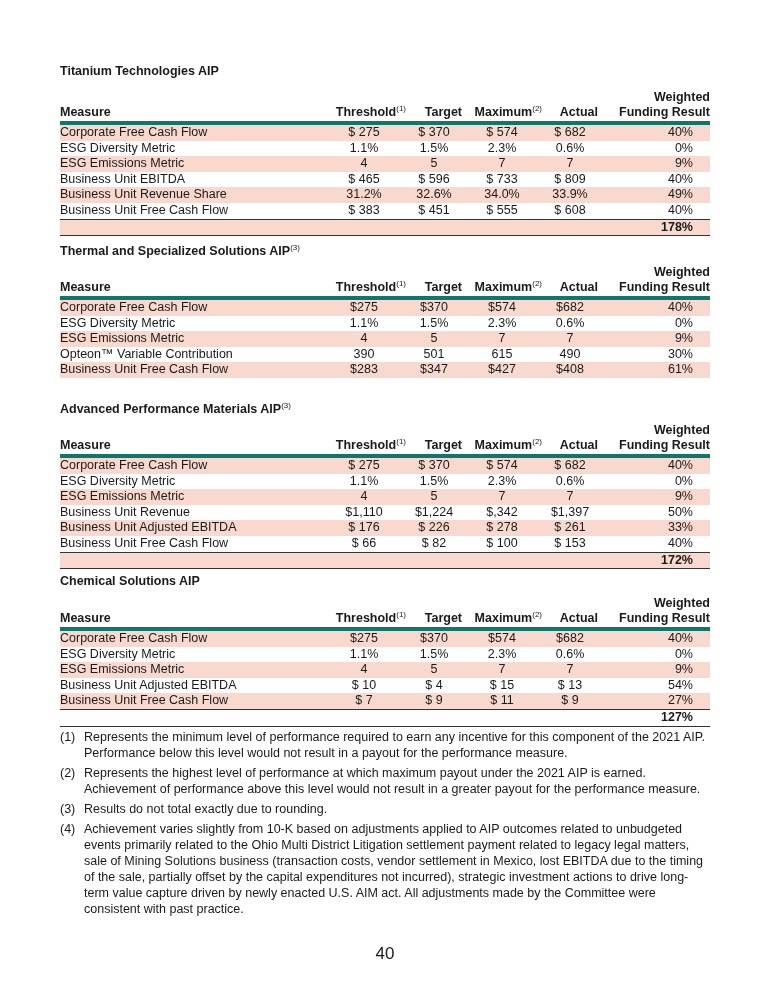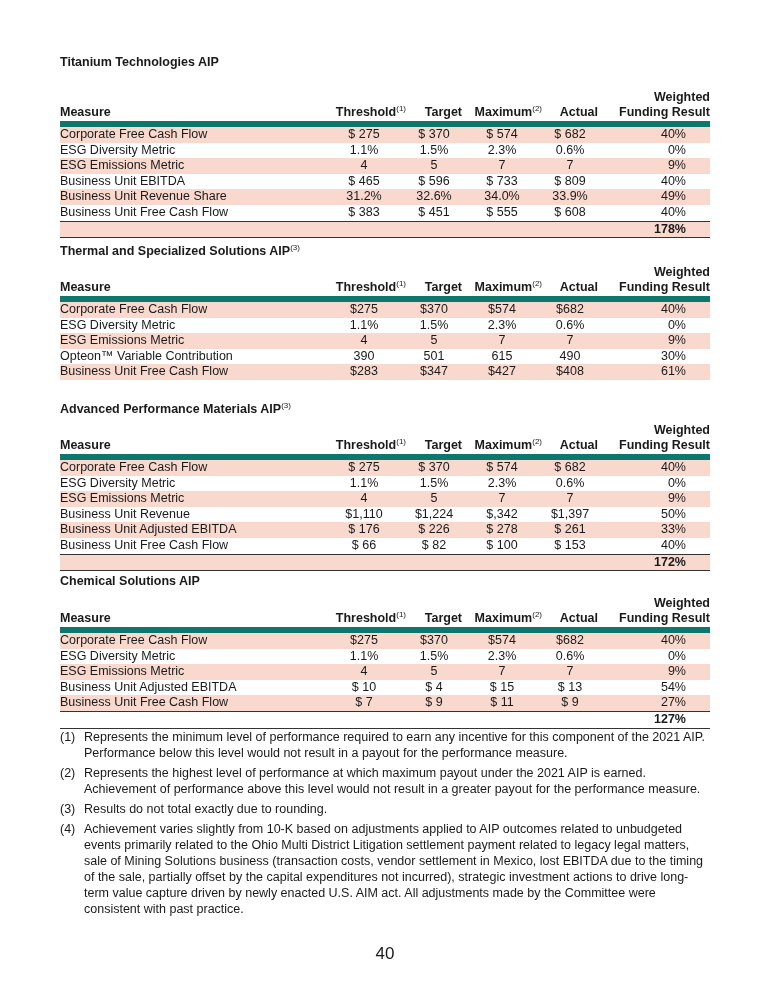--- a/index.html
+++ b/index.html
@@ -12,50 +12,50 @@
     font-weight: bold; font-size: 12.5px; position: absolute; left: 0;
   }
   .section-title sup { font-size: 8px; font-weight: normal; vertical-align: 5px; }
   table.aip {
     position: absolute; left: 0; width: 650px; border-collapse: collapse;
     font-size: 12.5px; table-layout: fixed;
   }
   table.aip th {
     font-weight: bold; text-align: right; vertical-align: bottom;
     padding: 0 0 1px 0; line-height: 15px; white-space: nowrap;
-    border-bottom: 6px solid #0f766e;
+    border-bottom: 4px solid #0f766e;
   }
   table.aip th.measure { text-align: left; }
   table.aip th sup { font-size: 8px; vertical-align: 5px; font-weight: normal; }
   table.aip td {
     height: 15.6px; line-height: 15.6px; padding: 0; white-space: nowrap;
   }
   table.aip tr.shaded td { background: #f9d9ce; }
   table.aip td.m { text-align: left; }
   table.aip td.num { text-align: center; }
-  table.aip td.res { text-align: right; padding-right: 24px; }
+  table.aip td.res { text-align: right; padding-right: 17px; }
   table.aip tr.total td { border-top: 1px solid #333; border-bottom: 1px solid #333; font-weight: bold; }
   col.c-measure { width: 262px; }
   col.c-thr { width: 84px; }
   col.c-tgt { width: 56px; }
   col.c-max { width: 80px; }
   col.c-act { width: 56px; }
   col.c-res { width: 112px; }
   .footnotes { position: absolute; left: 0; top: 729px; width: 650px; font-size: 12.5px; line-height: 16px; }
   .fn { display: flex; margin-bottom: 4px; }
   .fn .fn-num { width: 24px; flex: none; }
   .fn .fn-text { flex: 1; }
   .page-num { position: absolute; left: 0; width: 650px; top: 944px; text-align: center; font-size: 17px; }
 </style>
 </head>
 <body>
 
 <div class="page">
 
-  <div class="section-title" style="top:55px"><span>Titanium Technologies AIP</span></div>
+  <div class="section-title" style="top:64px"><span>Titanium Technologies AIP</span></div>
   <table class="aip" style="top:90px">
     <colgroup>
         <col class="c-measure">
         <col class="c-thr">
         <col class="c-tgt">
         <col class="c-max">
         <col class="c-act">
         <col class="c-res">
       </colgroup>
     <thead>

